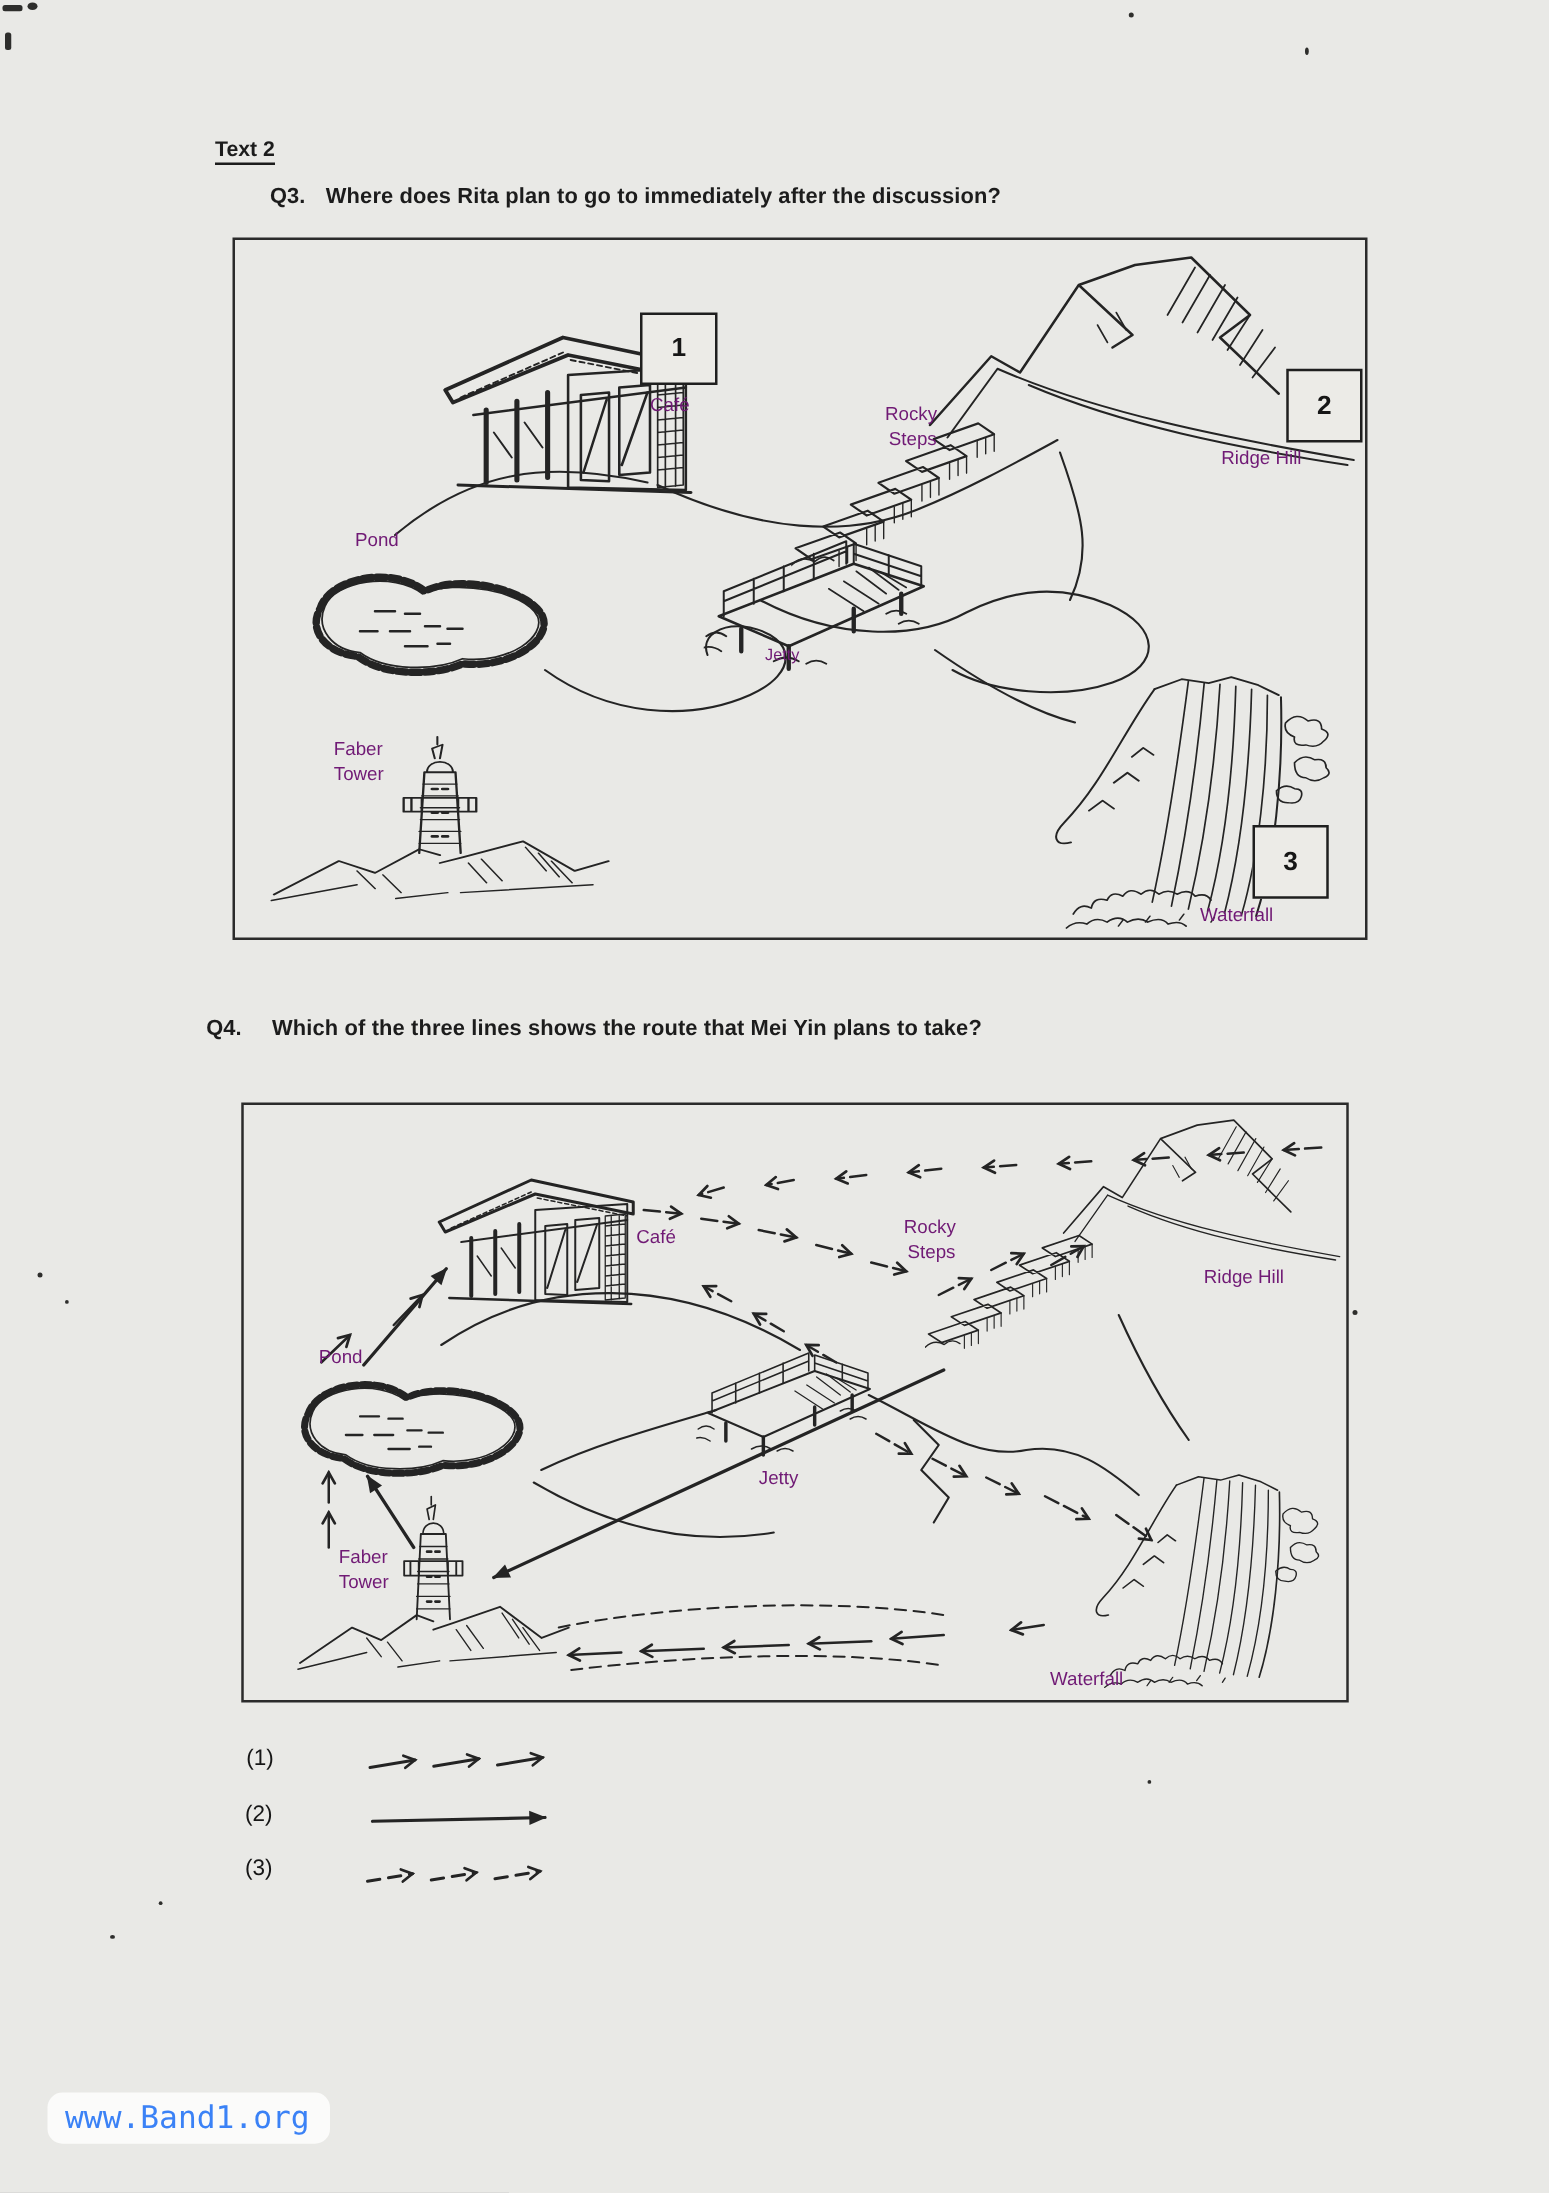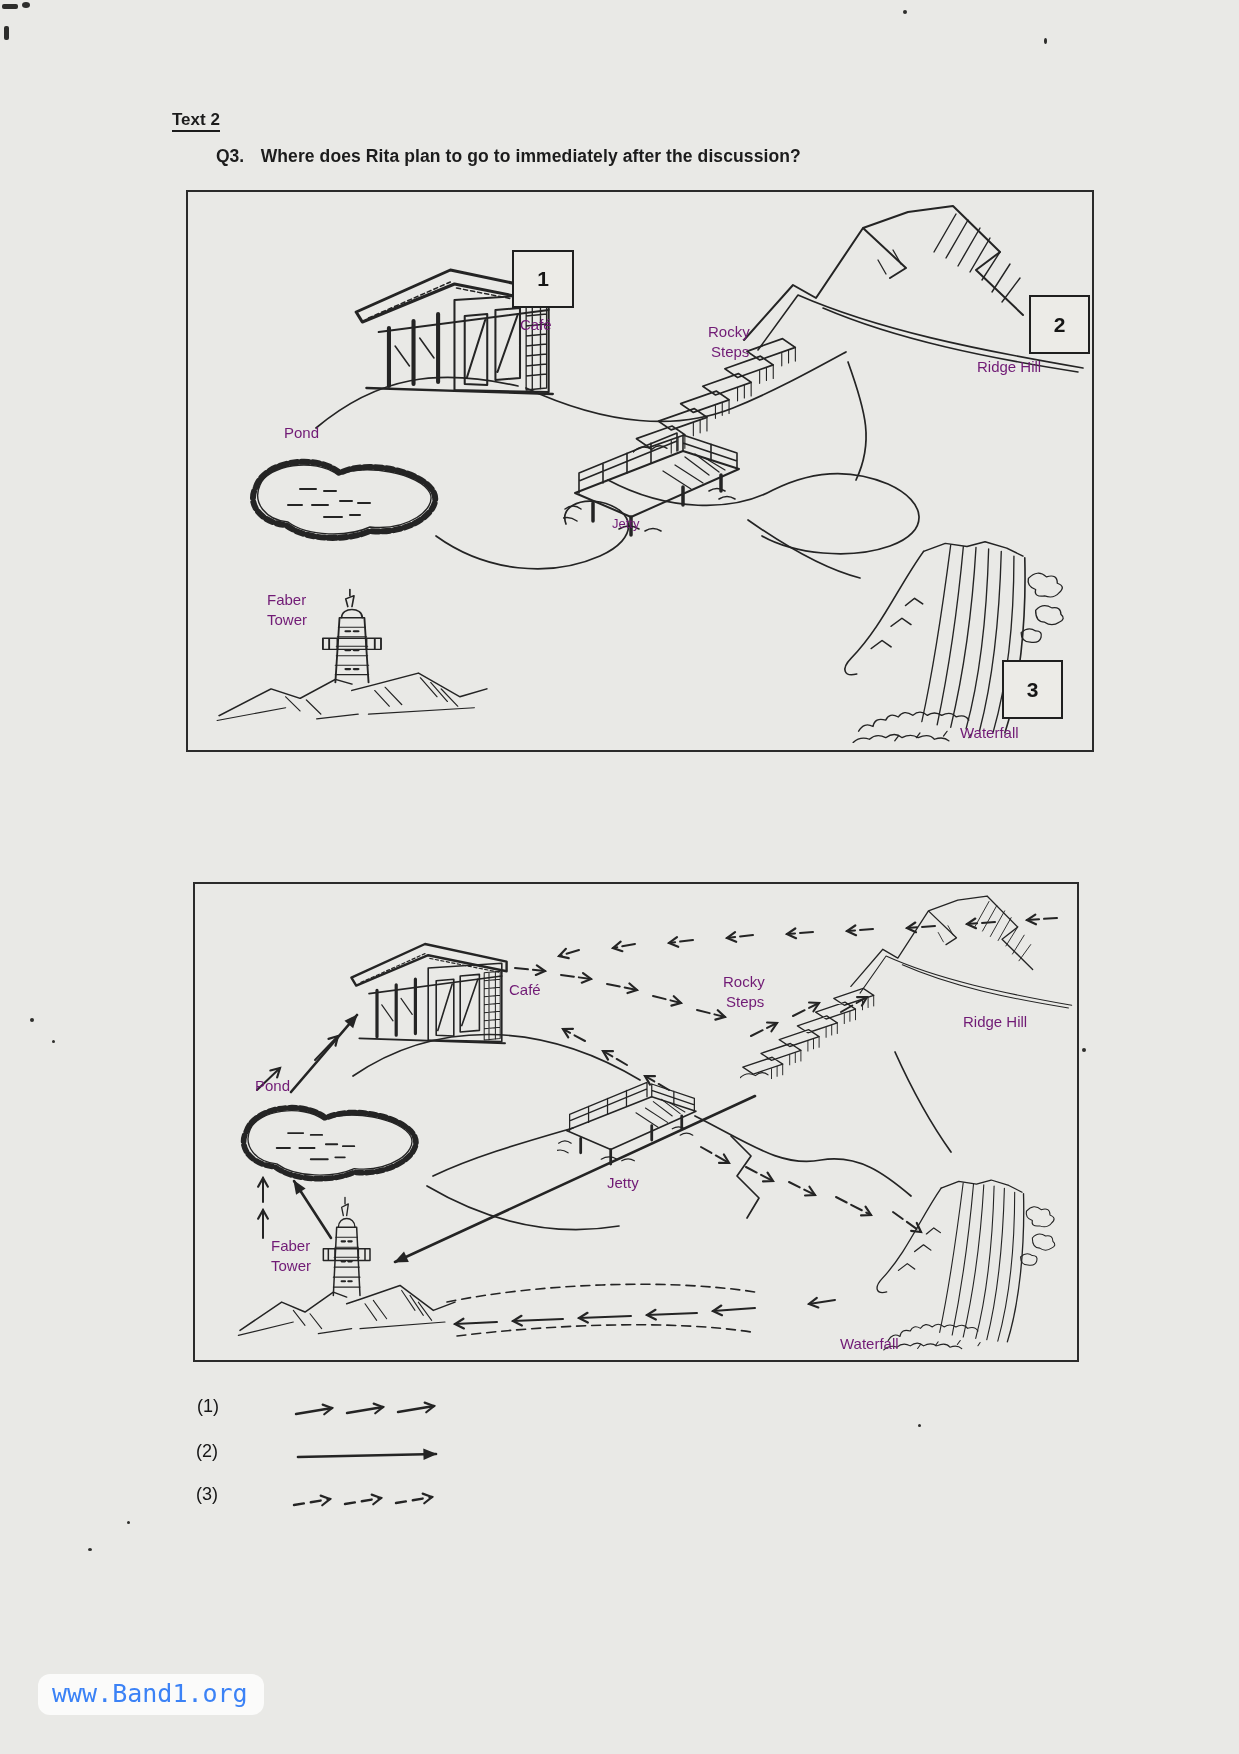--- a/index.html
+++ b/index.html
@@ -159,20 +159,24 @@
     <div class="maplabel" style="left:789px;top:165px;">Ridge Hill</div>
     <div class="maplabel" style="left:96px;top:231px;">Pond</div>
     <div class="maplabel small-label" style="left:424px;top:323px;">Jetty</div>
     <div class="maplabel" style="left:79px;top:398px;">
       <div>Faber</div>
       <div>Tower</div>
     </div>
     <div class="maplabel" style="left:772px;top:531px;">Waterfall</div>
   </div>
 
+  <div class="abs" style="left:165px;top:812px;">
+    <span class="qnum">Q4.</span>
+    <span class="qtext" style="margin-left:20px;">Which of the three lines shows the route that Mei Yin plans to take?</span>
+  </div>
 
   <div class="map" style="left:193px;top:882px;width:882px;height:476px;">
     <svg class="art" width="882" height="476" viewBox="0 0 882 476">
       <g>
         <path class="ink" stroke-width="1.7" d="M158,192 C240,136 345,136 445,196"></path>
         <path class="ink" stroke-width="1.7" d="M238,292 C280,272 330,258 378,244"></path>
         <path class="ink" stroke-width="1.7" d="M500,232 C552,258 586,284 626,276 C664,270 690,290 716,312"></path>
         <path class="ink" stroke-width="1.7" d="M232,302 C300,342 364,352 424,342"></path>
         <path class="ink" stroke-width="1.7" d="M536,252 L556,272 L542,292 L564,314 L552,334"></path>
         <path class="ink" stroke-width="1.7" d="M700,168 C718,208 736,240 756,268"></path>

